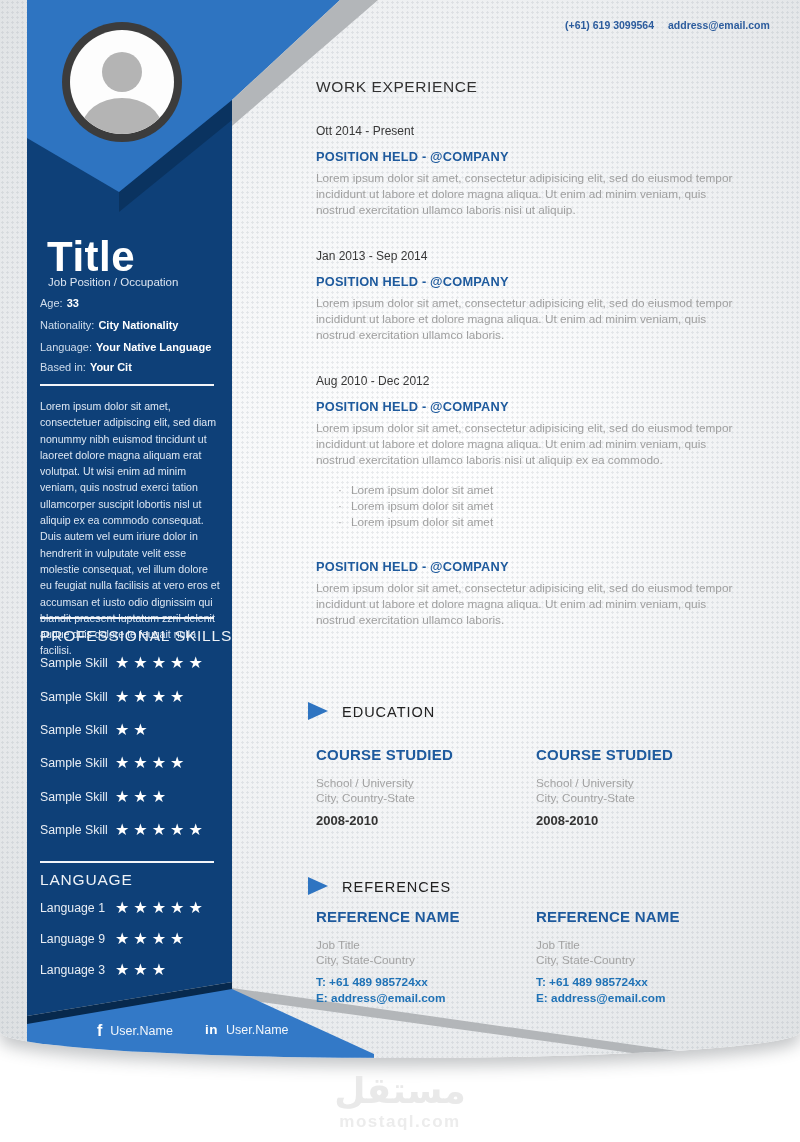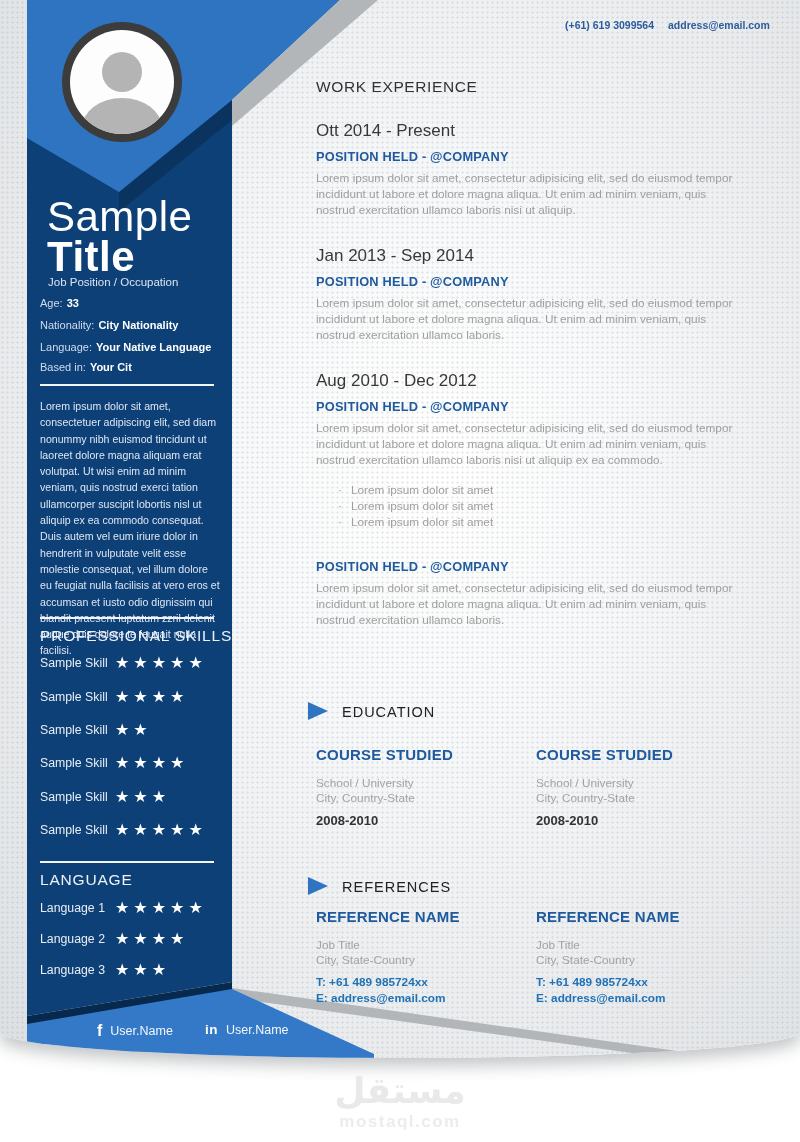--- a/index.html
+++ b/index.html
@@ -42,21 +42,21 @@
   .bio{font-size:10.6px;line-height:16.3px;color:#dde6f2;width:180px;}
   .s-title{font-size:15.5px;color:#eef2f7;letter-spacing:.8px;font-weight:400;}
   .rate-row{position:absolute;left:40px;display:flex;align-items:center;height:20px;}
   .rate-row .lbl{width:75px;font-size:12.3px;color:#e8edf4;}
   .stars{font-family:"DejaVu Sans",sans-serif;font-size:16px;color:#ffffff;letter-spacing:4px;line-height:16px;}
 
   
   .main{position:absolute;left:316px;top:78px;width:432px;}
   .work-title{font-size:15.5px;font-weight:500;color:#333;letter-spacing:.6px;margin-bottom:26px;}
   .entry{margin-bottom:29px;}
-  .entry .period{font-size:17px;font-weight:500;color:#383838;line-height:18px;margin-bottom:9px;}
+  .entry .period{font-size:12px;font-weight:500;color:#383838;line-height:18px;margin-bottom:9px;}
   .entry .position{font-size:12.8px;font-weight:bold;color:#1e5a9d;letter-spacing:.2px;margin-bottom:6px;}
   .entry .desc{font-size:11.8px;line-height:16px;color:#9f9f9f;}
   .entry ul{margin:14px 0 0 22px;padding:0;list-style:none;}
   .entry li{font-size:11.8px;line-height:16px;color:#9f9f9f;}
   .entry li::before{content:"·";margin-right:9px;color:#9f9f9f;}
 
   
   .sec-head{position:absolute;display:flex;align-items:center;}
   .tri-wrap{position:relative;width:24px;height:22px;margin-right:10px;}
   .tri{position:absolute;left:0;top:1px;width:0;height:0;
@@ -110,21 +110,20 @@
     <span class="abs contact" style="left:565px;top:19px;">(+61) 619 3099564</span>
     <span class="abs contact" style="left:668px;top:19px;">address@email.com</span>
 
     <div class="photo-ring">
       <div class="photo-inner">
         <div class="avatar-head"></div>
         <div class="avatar-body"></div>
       </div>
     </div>
 
-    <div class="abs name-first" style="left:47px;top:196px;">Sample</div>
     <div class="abs name-last" style="left:47px;top:236px;">Title</div>
     <div class="abs occupation" style="left:48px;top:276px;">Job Position / Occupation</div>
 
     <div class="abs detail-row" style="left:40px;top:297px;">
       <span>Age:</span><b>33</b>
     </div>
     <div class="abs detail-row" style="left:40px;top:319px;">
       <span>Nationality:</span><b>City Nationality</b>
     </div>
     <div class="abs detail-row" style="left:40px;top:341px;">
@@ -167,21 +166,21 @@
     </div>
 
     <div class="s-divider" style="top:861px;"></div>
     <div class="abs s-title" style="left:40px;top:871px;">LANGUAGE</div>
 
     <div class="rate-row" style="top:898px;justify-content:space-between;">
       <span class="lbl">Language 1</span>
       <span class="stars">★★★★★</span>
     </div>
     <div class="rate-row" style="top:929px;">
-      <span class="lbl">Language 2</span>
+      <span class="lbl">Language 9</span>
       <span class="stars">★★★★</span>
     </div>
     <div class="rate-row" style="top:960px;">
       <span class="lbl">Language 3</span>
       <span class="stars">★★★</span>
     </div>
 
     <div class="main">
       <div class="work-title">WORK EXPERIENCE</div>
 

